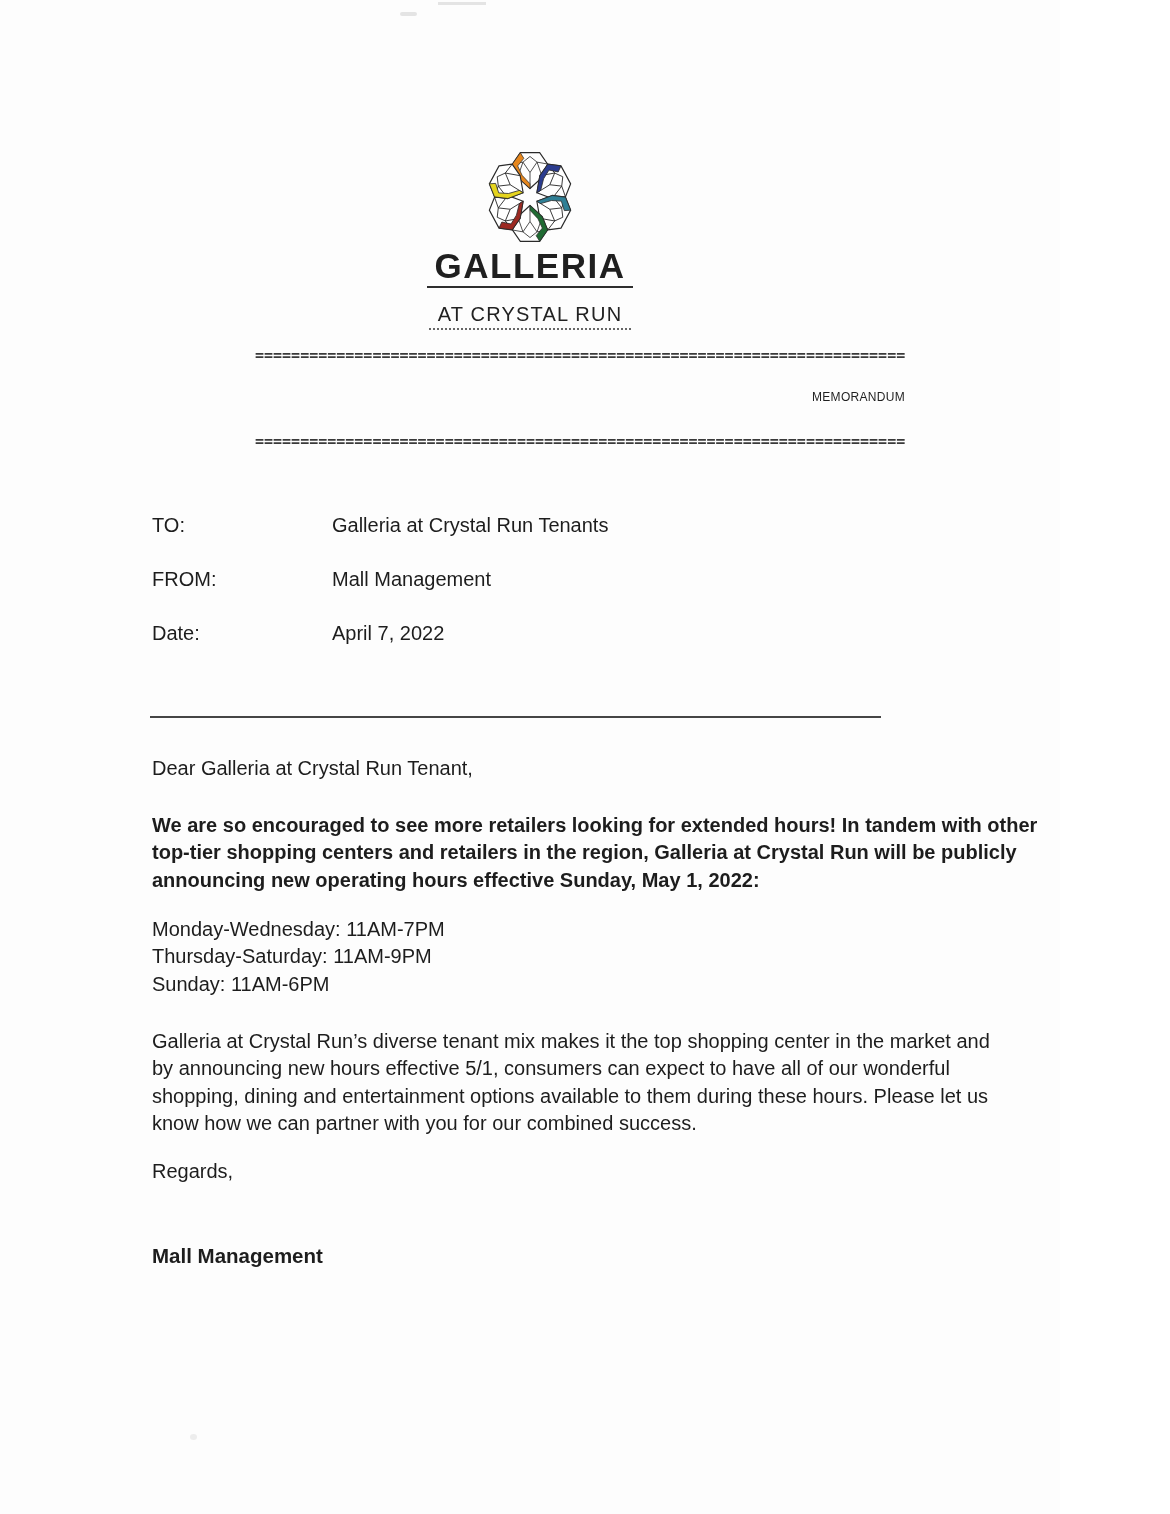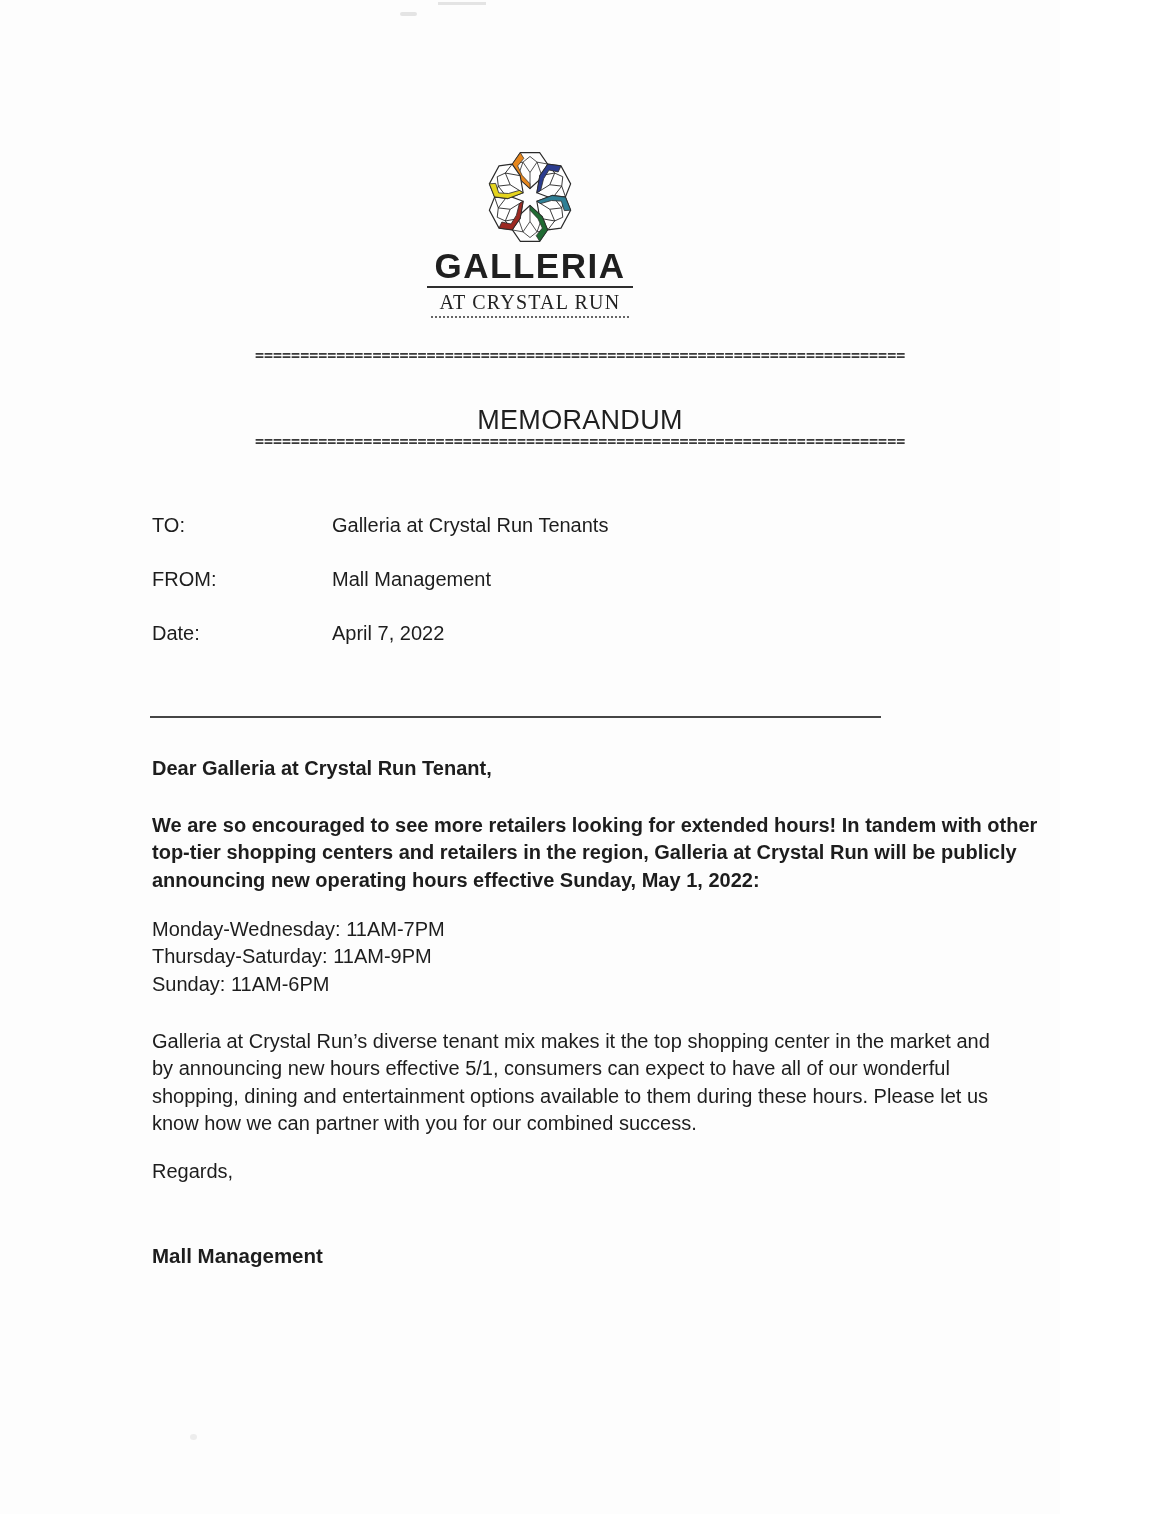--- a/index.html
+++ b/index.html
@@ -24,65 +24,65 @@
     margin-top:2px;
     font-size:35px;
     font-weight:600;
     letter-spacing:1.5px;
     color:#1f1f1f;
     line-height:1.05;
     border-bottom:2px solid #2e2e2e;
     padding:0 8px 1px 8px;
   }
   .logo-sub {
-    font-family:Liberation Serif, serif;
+    font-family:Liberation Sans, sans-serif;
     font-size:20px;
     letter-spacing:1.2px;
     color:#222222;
     border-bottom:2px dotted #666666;
-    padding:3px 9px 2px 9px;
+    padding:15px 9px 2px 9px;
   }
 
   
   .sep-line {
     position:absolute;
     left:255px; width:660px;
     font-family:"DejaVu Sans Mono", monospace;
     font-size:15px;
     font-weight:bold;
     color:#3a3a3a;
     white-space:nowrap;
     overflow:hidden;
   }
   .sep-top { top:346px; }
   .sep-bottom { top:432px; }
   .memo-title {
     position:absolute;
-    top:405px; left:255px; width:650px;
-    text-align:center;
-    font-size:27px;
+    top:390px; left:255px; width:650px;
+    text-align:right;
+    font-size:12px;
     letter-spacing:0.3px;
     color:#1f1f1f;
   }
 
   
   .fields { position:absolute; top:514px; left:152px; }
   .field-row { display:flex; height:54px; align-items:flex-start; font-size:20px;gap:30px; }
   .field-label { width:150px; flex:0 0 150px; }
 
   .rule {
     position:absolute;
     top:716px; left:150px; width:731px;
     border-top:2px solid #454545;
   }
 
   
   .text-block { position:absolute; left:152px; font-size:20px; }
   .text-line { line-height:27.4px; white-space:nowrap; }
-  .salutation { top:755px;font-weight:bold; }
+  .salutation { top:755px; }
   .para1 { top:812px;font-weight:bold; }
   .hours { top:916px; }
   .para2 { top:1028px; }
   .closing { top:1158px; }
   .signature { top:1242px; font-weight:bold; font-size:20.5px; }
 
   
   .artifact { position:absolute; pointer-events:none; }
   .smudge-1 { top:2px; left:438px; width:48px; height:3px; background:#d9d9d9; opacity:0.7; }
   .smudge-2 { top:12px; left:400px; width:17px; height:4px; background:#e4e4e4; border-radius:2px; }

